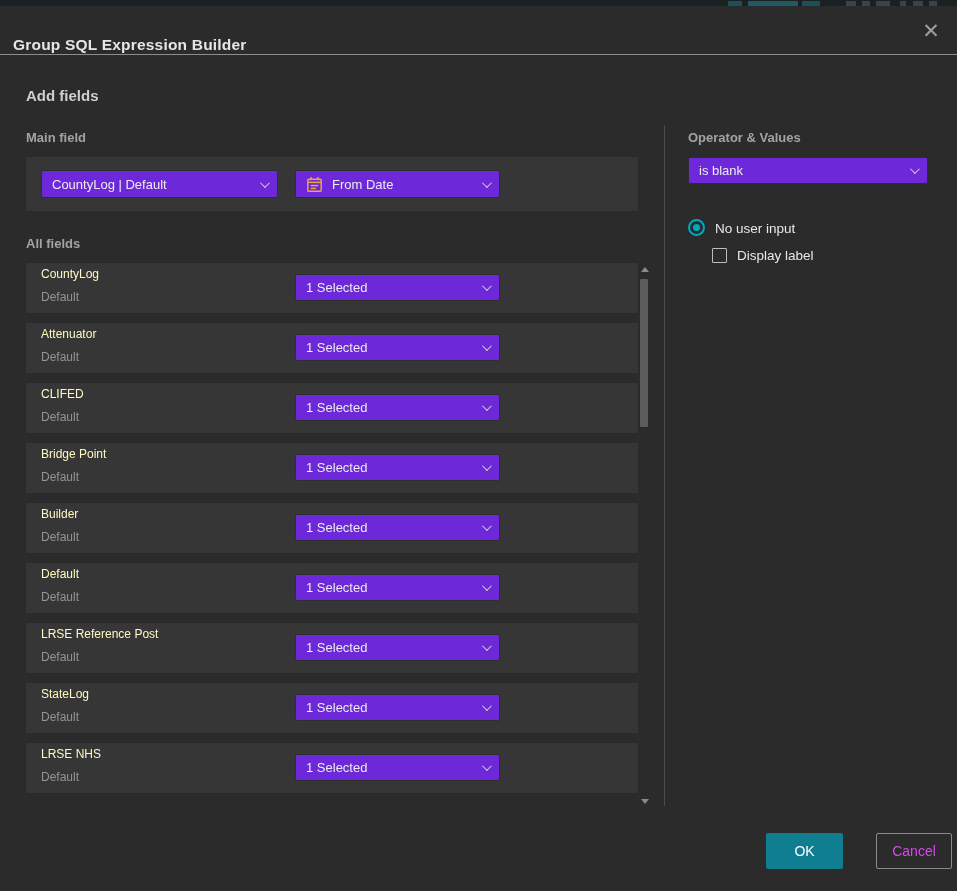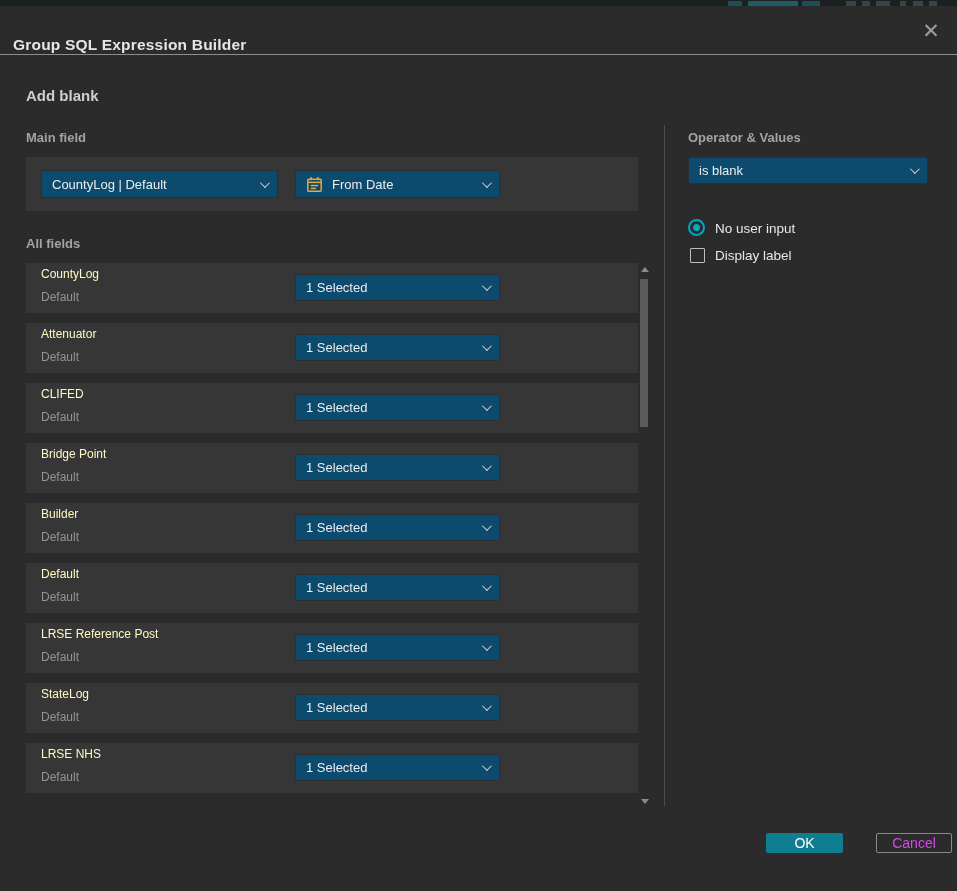--- a/index.html
+++ b/index.html
@@ -15,21 +15,21 @@
 
   .dialog-header { position:absolute; left:0; top:0; width:957px; height:49px; border-bottom:1px solid #8d8d8d; display:flex; align-items:flex-end; }
   .dialog-title { margin-left:13px; font-size:15.5px; font-weight:700; color:#e6e6e6; letter-spacing:.2px; }
   .close-btn { position:absolute; right:12px; top:10px; width:28px; height:28px; display:flex; align-items:center; justify-content:center;
                color:#9e9e9e; font-size:21px; font-weight:400; cursor:pointer; line-height:1; }
 
   .section-heading { position:absolute; font-size:15px; font-weight:700; color:#cfcfcf; }
   .sub-label { position:absolute; font-size:13px; font-weight:700; color:#a3a3a3; }
 
   
-  .dropdown { position:absolute; background:#0c4a6e; border:1px solid #2e2e2e; border-radius:2px; height:28px;
+  .dropdown { position:absolute; background:#6d28d9; border:1px solid #2e2e2e; border-radius:2px; height:28px;
               display:flex; align-items:center; padding:0 10px; cursor:pointer; }
   .dropdown .dd-value { font-size:13px; color:#ececec; flex:1 1 auto; white-space:nowrap; overflow:hidden; }
   .chevron-down { width:7px; height:7px; border-right:1.5px solid #cfcfcf; border-bottom:1.5px solid #cfcfcf;
                   transform:rotate(45deg) translateY(-2px); flex:0 0 auto; margin-left:8px; }
 
   
   .main-field-box { position:absolute; left:26px; top:151px; width:612px; height:54px; background:#363636; }
 
   .calendar-icon { width:17px; height:17px; margin-right:9px; flex:0 0 auto; }
 
@@ -49,26 +49,26 @@
 
   .v-divider { position:absolute; left:664px; top:119px; width:1px; height:681px; background:#4c4c4c; }
 
   
   .op-dropdown { left:688px; top:151px; width:240px; height:27px; }
   .radio-row { position:absolute; left:688px; top:213px; display:flex; align-items:flex-end; }
   .radio-outer { width:17px; height:17px; border-radius:50%; border:2px solid var(--accent-bright,#00a9bc);
                  display:flex; align-items:center; justify-content:center; background:#2b2b2b; }
   .radio-dot { width:7px; height:7px; border-radius:50%; background:var(--accent-bright,#00a9bc); }
   .radio-label { margin-left:10px; font-size:13.5px; color:#e8e8e8; }
-  .check-row { position:absolute; left:690px; top:242px; display:flex; align-items:center; }
+  .check-row { position:absolute; left:712px; top:242px; display:flex; align-items:center; }
   .checkbox { width:15px; height:15px; border:1.5px solid #bdbdbd; border-radius:1px; background:transparent; }
   .check-label { margin-left:10px; font-size:13.5px; color:#e8e8e8; }
 
   
-  .btn { position:absolute; top:827px; height:20px; display:flex; align-items:center; justify-content:center;
+  .btn { position:absolute; top:827px; height:36px; display:flex; align-items:center; justify-content:center;
          font-size:14px; border-radius:2px; cursor:pointer; }
   .btn-ok { left:766px; width:77px; background:var(--accent,#0e7e90); color:#ffffff; }
   .btn-cancel { left:851px; width:76px; background:transparent; border:1px solid #8a8a8a; color:#d946ef;margin-left:25px; }
 </style>
 </head>
 <body>
 
 <div id="stage">
 
   <div class="top-strip">
@@ -83,21 +83,21 @@
     <div class="strip-frag" style="left:929px;width:8px;background:#3d4247;"></div>
   </div>
 
   <div class="dialog">
 
     <div class="dialog-header">
       <span class="dialog-title">Group SQL Expression Builder</span>
       <span class="close-btn">✕</span>
     </div>
 
-    <div class="section-heading" style="left:26px; top:81px;">Add blank</div>
+    <div class="section-heading" style="left:26px; top:81px;">Add fields</div>
 
     <div class="sub-label" style="left:26px; top:124px;">Main field</div>
 
     <div class="main-field-box">
       <div class="dropdown" style="left:269px; top:13px; width:205px;">
         <svg class="calendar-icon" viewBox="0 0 16 16">
           <g fill="none" stroke="#e9a83c" stroke-width="1.4">
             <rect x="1.7" y="3" width="12.6" height="11.3" rx="1"></rect>
             <line x1="1.7" y1="6" x2="14.3" y2="6"></line>
             <line x1="4.8" y1="1" x2="4.8" y2="4"></line>

